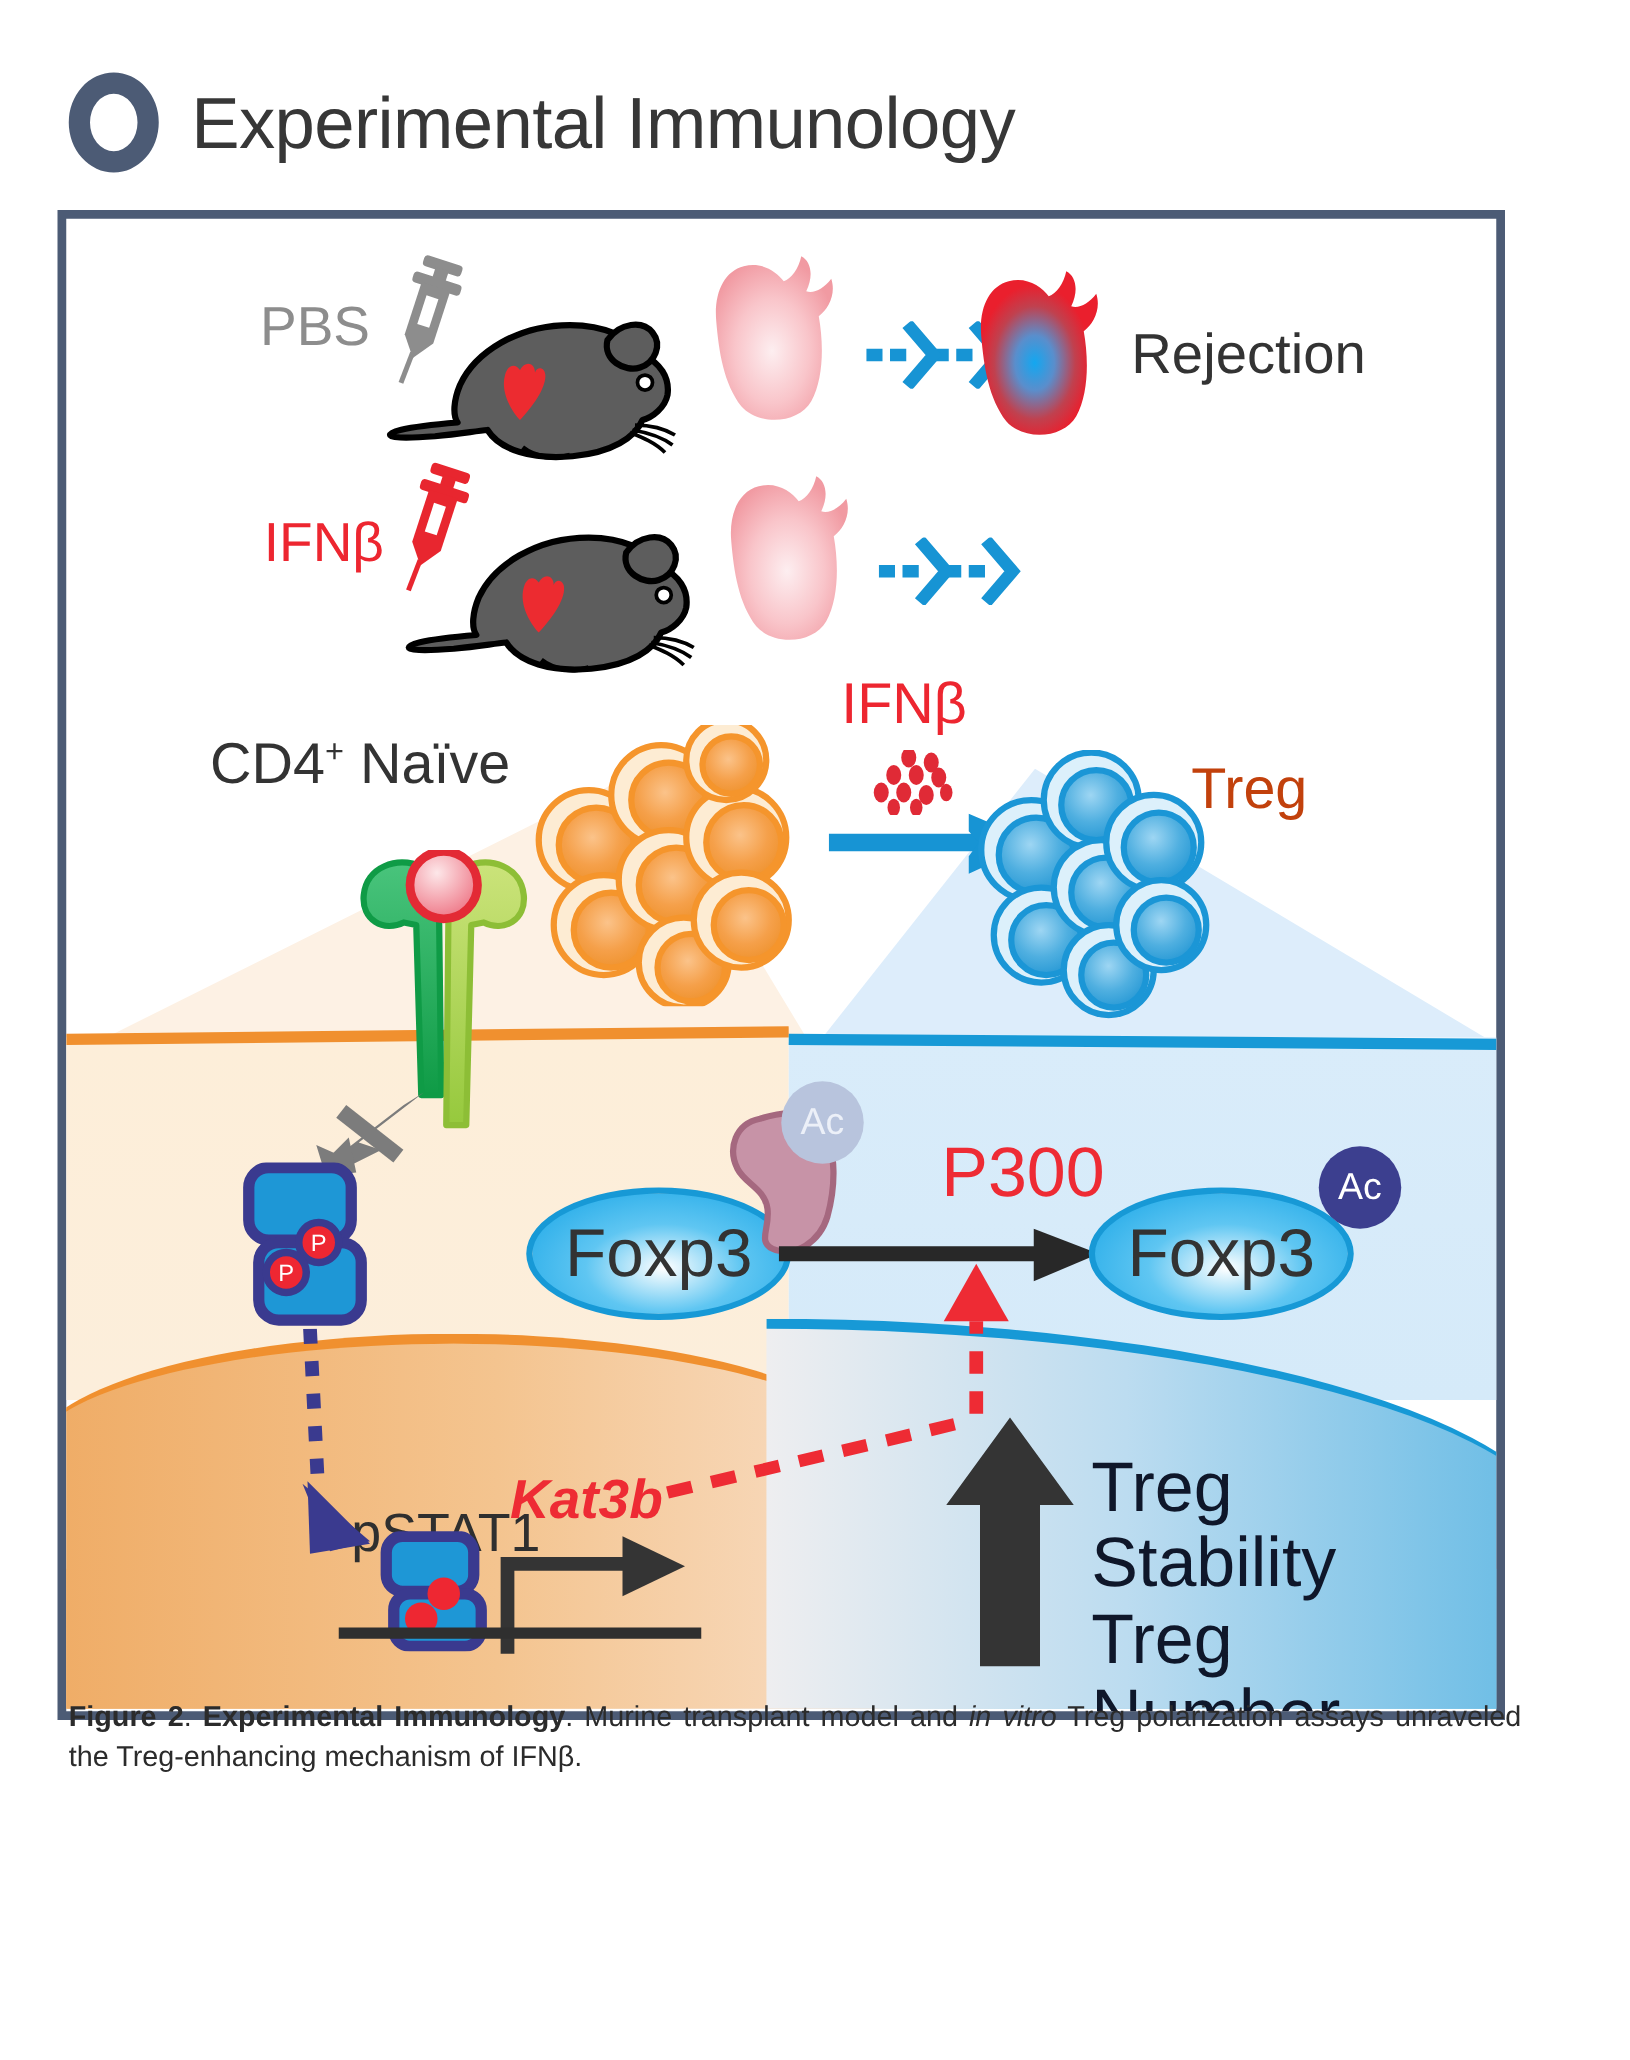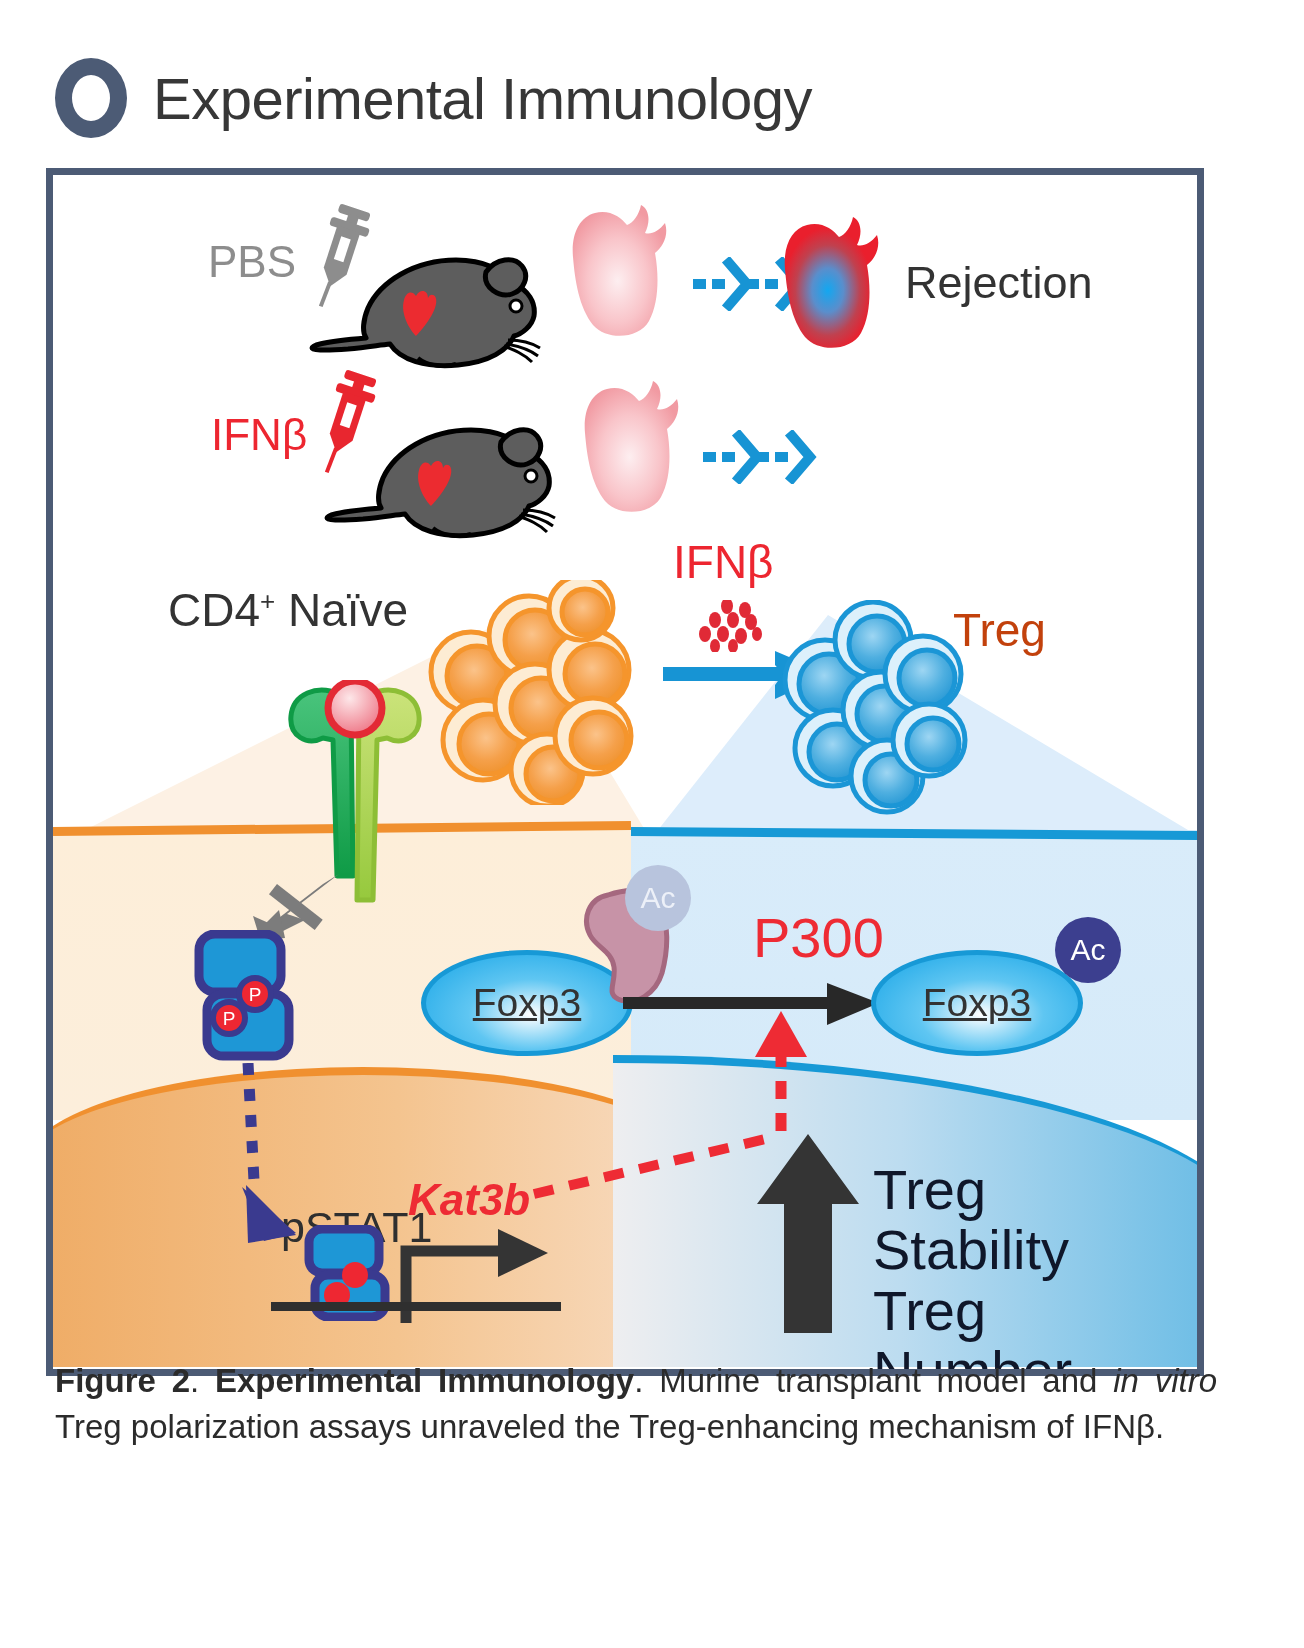--- a/index.html
+++ b/index.html
@@ -199,21 +199,21 @@
   .kat-dash svg { display: block; }
 
   
   .foxp3 {
     position: absolute;
     width: 212px; height: 106px;
     border-radius: 50%;
     background: radial-gradient(ellipse at 52% 62%, #ffffff 0%, #5fc6f2 42%, #16a4e6 100%);
     border: 5px solid #1799d6;
     display: flex; align-items: center; justify-content: center;
-    font-size: 39px; color: #333333; text-decoration: underline;
+    font-size: 54px; color: #333333;
   }
   .foxp3-left  { left: 368px; top: 775px; }
   .foxp3-right { left: 818px; top: 775px; }
 
   .p300-protein { position: absolute; left: 525px; top: 700px; }
   .p300-protein svg { display: block; }
   .p300-label {
     position: absolute; left: 700px; top: 730px;
     font-size: 56px; color: #ee2b34;
   }
@@ -240,21 +240,21 @@
     position: absolute; left: 820px; top: 985px;
     font-size: 56px; line-height: 1.08; color: #0f172a;
     white-space: pre-line;
   }
 
   
   .caption {
     position: absolute;
     left: 55px; top: 1358px;
     width: 1162px;
-    font-size: 33px;
+    font-size: 23px;
     line-height: 1.38;
     color: #2b2b2b;
     text-align: justify;
   }
   .caption b { font-weight: 700; }
   .caption i { font-style: italic; }
 </style>
 </head>
 <body>
 

